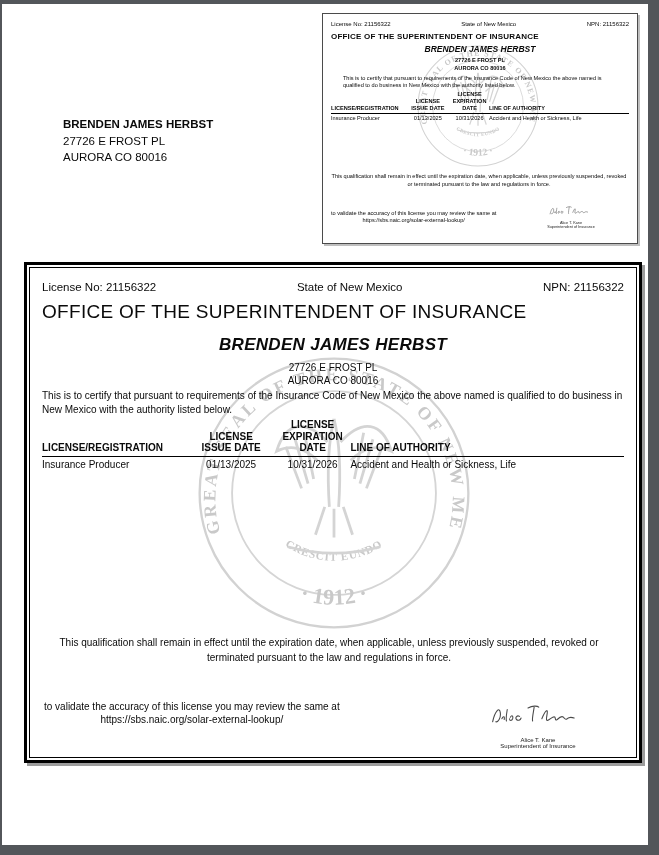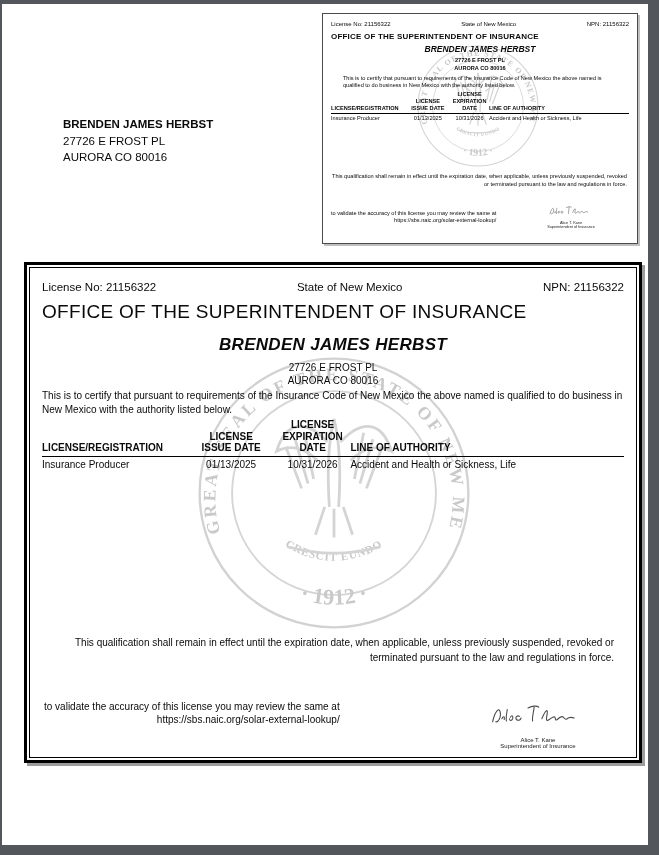--- a/index.html
+++ b/index.html
@@ -19,21 +19,21 @@
   .c-addr { text-align:center; }
   .c-certify { text-align:left; margin-left:auto; margin-right:auto; }
   .c-thead, .c-trow { display:flex; width:100%; }
   .c-thead { align-items:flex-end; font-weight:bold; }
   .col { display:block; }
   .c1 { width:25%; text-align:left; }
   .c2 { width:15%; text-align:center; }
   .c3 { width:13%; text-align:center; }
   .c4 { width:47%; text-align:left; }
   .c-rule { border-bottom:1.5px solid #000; width:100%; }
-  .c-qual, .c-validate { position:absolute; text-align:right; }
+  .c-qual, .c-validate { position:absolute; text-align:center; }
   .c-sig { position:absolute; text-align:center; }
   .c-sig svg { display:block; margin:0 auto; }
   .sig-name, .sig-title { color:#222; }
   .c-seal { position:absolute; z-index:0; pointer-events:none; }
 
   
   .cert-small { position:absolute; left:320px; top:9px; width:316px; height:231px;
                 border:1px solid #4b4b4b; box-shadow:2px 2px 0 #bfbfbf; background:#fff; }
   .cert-small .cert-content { padding:7px 8px 0; }
   .cert-small .c-head { font-size:6px; }

